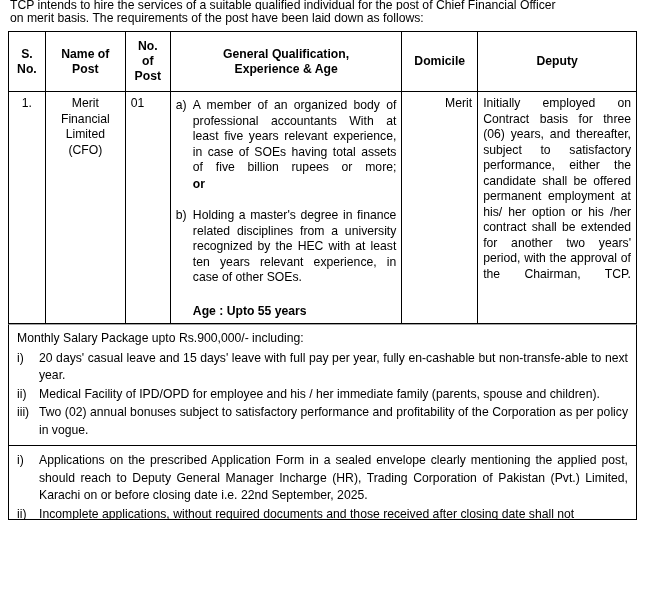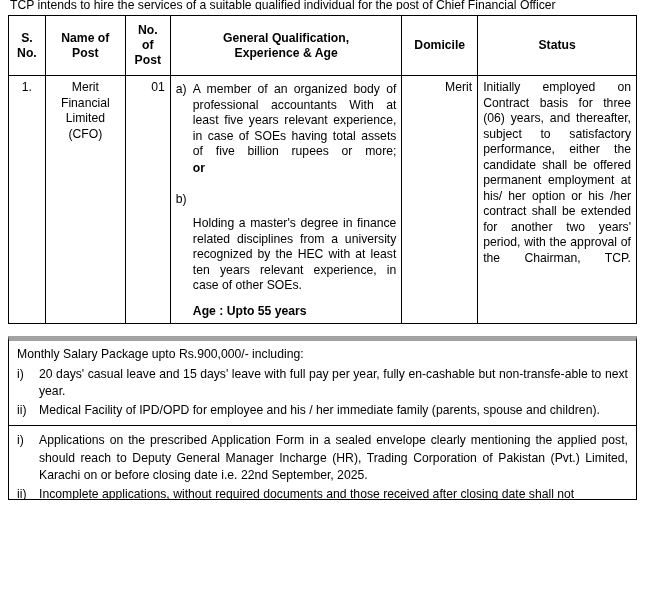--- a/index.html
+++ b/index.html
@@ -55,21 +55,21 @@
   }
   .c-sno { width: 36px; }
   .c-name { width: 78px; }
   .c-nopost { width: 44px; }
   .c-qual { width: 226px; }
   .c-dom { width: 74px; }
   .c-status { width: 155px; }
 
   td.sno { text-align: center; padding-top: 6px; }
   td.name { text-align: center; padding-top: 6px; }
-  td.nopost { text-align: right; padding-top: 6px; }
+  td.nopost { text-align: left; padding-top: 6px; }
   td.dom { text-align: right; padding-top: 6px; }
 
   .qual-list {
     margin: 0;
     padding: 0;
     list-style: none;
   }
   .qual-item {
     display: flex;
     margin-top: 2px;
@@ -79,47 +79,46 @@
     flex: 0 0 17px;
   }
   .qual-item .body {
     flex: 1 1 auto;
     text-align: justify;
     text-align-last: justify;
     hyphens: none;
   }
   .qual-item .body.lastleft {
     text-align-last: left;
-    margin-top: 24px;
   }
   .orline {
     font-weight: bold;
     margin: 1px 0 16px 17px;
   }
   .agebold {
     font-weight: bold;
-    margin-top: 10px;
+    margin-top: 18px;
     margin-left: 17px;
   }
   td.status {
     text-align: justify;
     text-align-last: justify;
     padding-top: 6px;
   }
 
   .block {
     border: 1px solid #000000;
     border-top: none;
     width: 629px;
     box-sizing: border-box;
     padding: 5px 8px 6px 8px;
     font-size: 12.2px;
     line-height: 17.5px;
   }
-  .block.first { border-top: 5px solid #a3a3a3; margin-top: 12px; }
+  .block.first { border-top: 1px solid #a3a3a3; }
   .block p.lead {
     margin: 0 0 2px 0;
   }
   .rows { margin: 0; padding: 0; list-style: none; }
   .row {
     display: flex;
     margin-top: 1px;
   }
   .row .num {
     flex: 0 0 22px;
@@ -134,20 +133,21 @@
     overflow: hidden;
   }
 </style>
 </head>
 <body>
 
 <div class="page">
 
   <div class="intro">
     <span class="clipped">TCP intends to hire the services of a suitable qualified individual for the post of Chief Financial Officer</span>
+    <span>on merit basis. The requirements of the post have been laid down as follows:</span>
   </div>
 
   <table class="main">
     <colgroup>
       <col class="c-sno">
       <col class="c-name">
       <col class="c-nopost">
       <col class="c-qual">
       <col class="c-dom">
       <col class="c-status">
@@ -165,21 +165,21 @@
         <th class="c-nopost">
           <div>No.</div>
           <div>of</div>
           <div>Post</div>
         </th>
         <th class="c-qual">
           <div>General Qualification,</div>
           <div>Experience &amp; Age</div>
         </th>
         <th class="c-dom">Domicile</th>
-        <th class="c-status">Status</th>
+        <th class="c-status">Deputy</th>
       </tr>
     </thead>
     <tbody>
       <tr>
         <td class="sno">1.</td>
         <td class="name">
           <div>Merit</div>
           <div>Financial</div>
           <div>Limited</div>
           <div>(CFO)</div>
@@ -209,20 +209,24 @@
     <p class="lead">Monthly Salary Package upto Rs.900,000/- including:</p>
     <div class="rows">
       <div class="row">
         <span class="num">i)</span>
         <span class="txt">20 days' casual leave and 15 days' leave with full pay per year, fully en-cashable but non-transfe-able to next year.</span>
       </div>
       <div class="row">
         <span class="num">ii)</span>
         <span class="txt">Medical Facility of IPD/OPD for employee and his / her immediate family (parents, spouse and children).</span>
       </div>
+      <div class="row">
+        <span class="num">iii)</span>
+        <span class="txt">Two (02) annual bonuses subject to satisfactory performance and profitability of the Corporation as per policy in vogue.</span>
+      </div>
     </div>
   </div>
 
   <div class="block clip-bottom" style="height:74px;">
     <div class="rows">
       <div class="row">
         <span class="num">i)</span>
         <span class="txt">Applications on the prescribed Application Form in a sealed envelope clearly mentioning the applied post, should reach to Deputy General Manager Incharge (HR), Trading Corporation of Pakistan (Pvt.) Limited, Karachi on or before closing date i.e. 22nd September, 2025.</span>
       </div>
       <div class="row">

